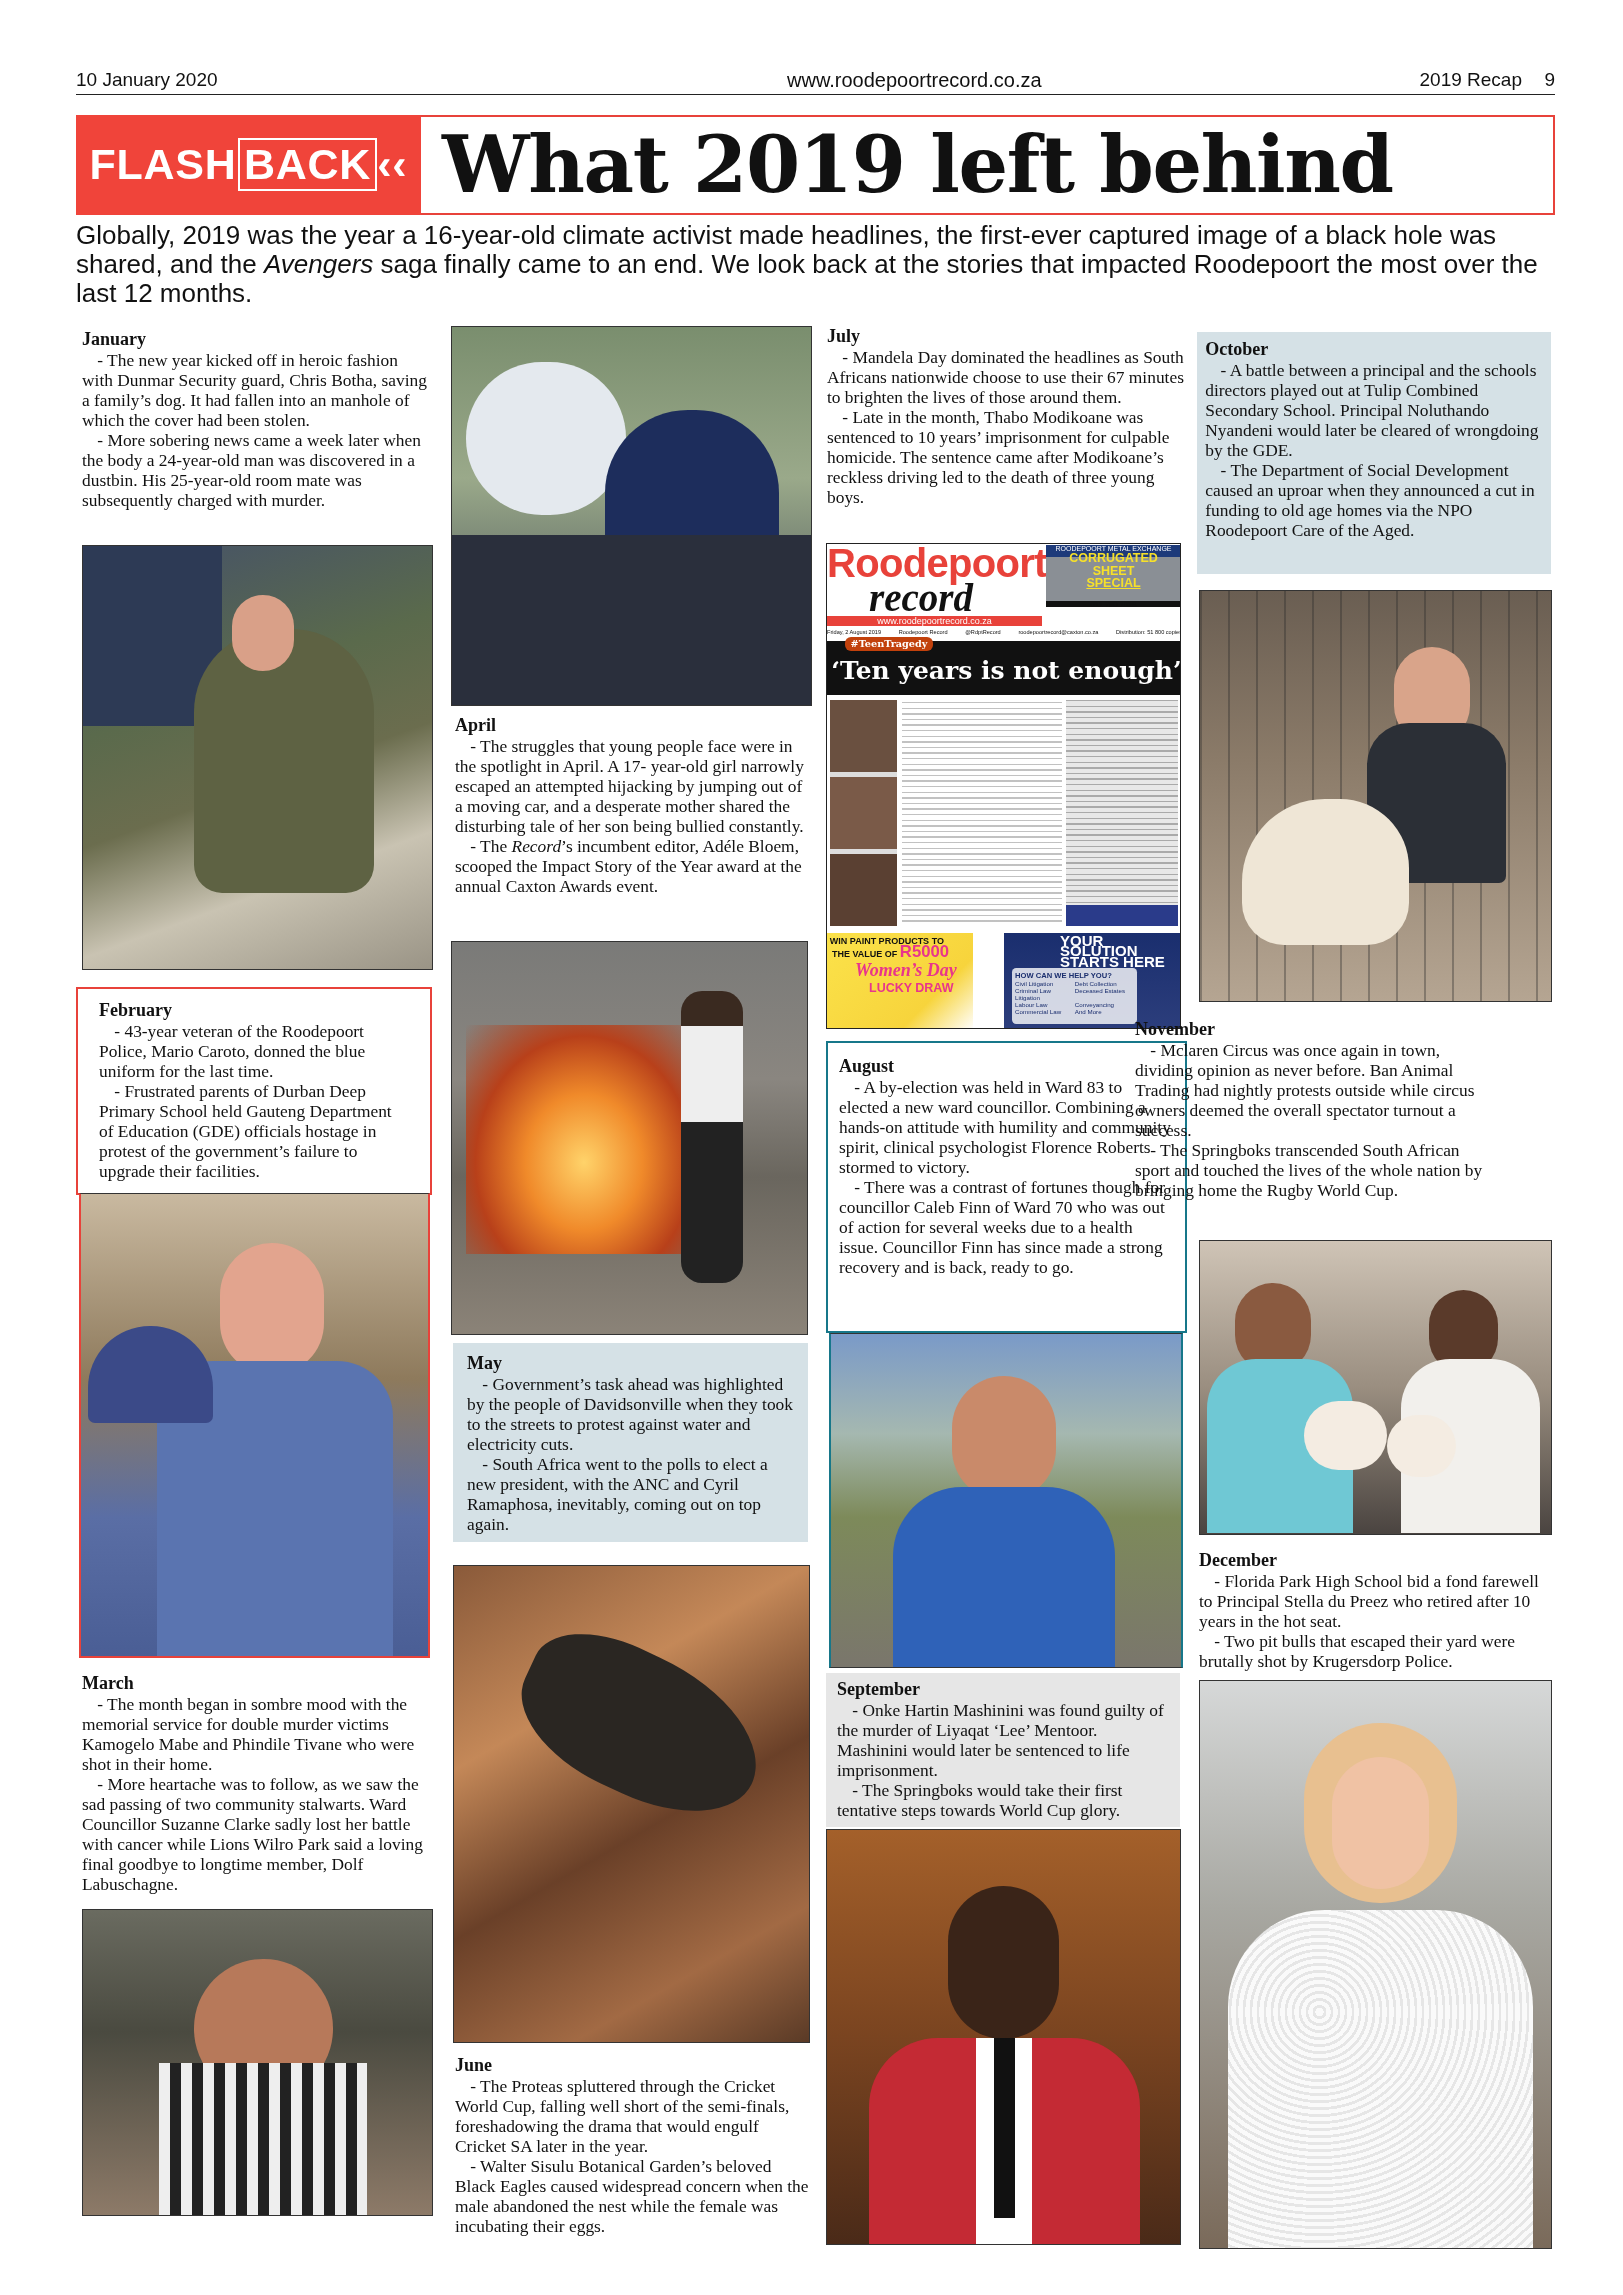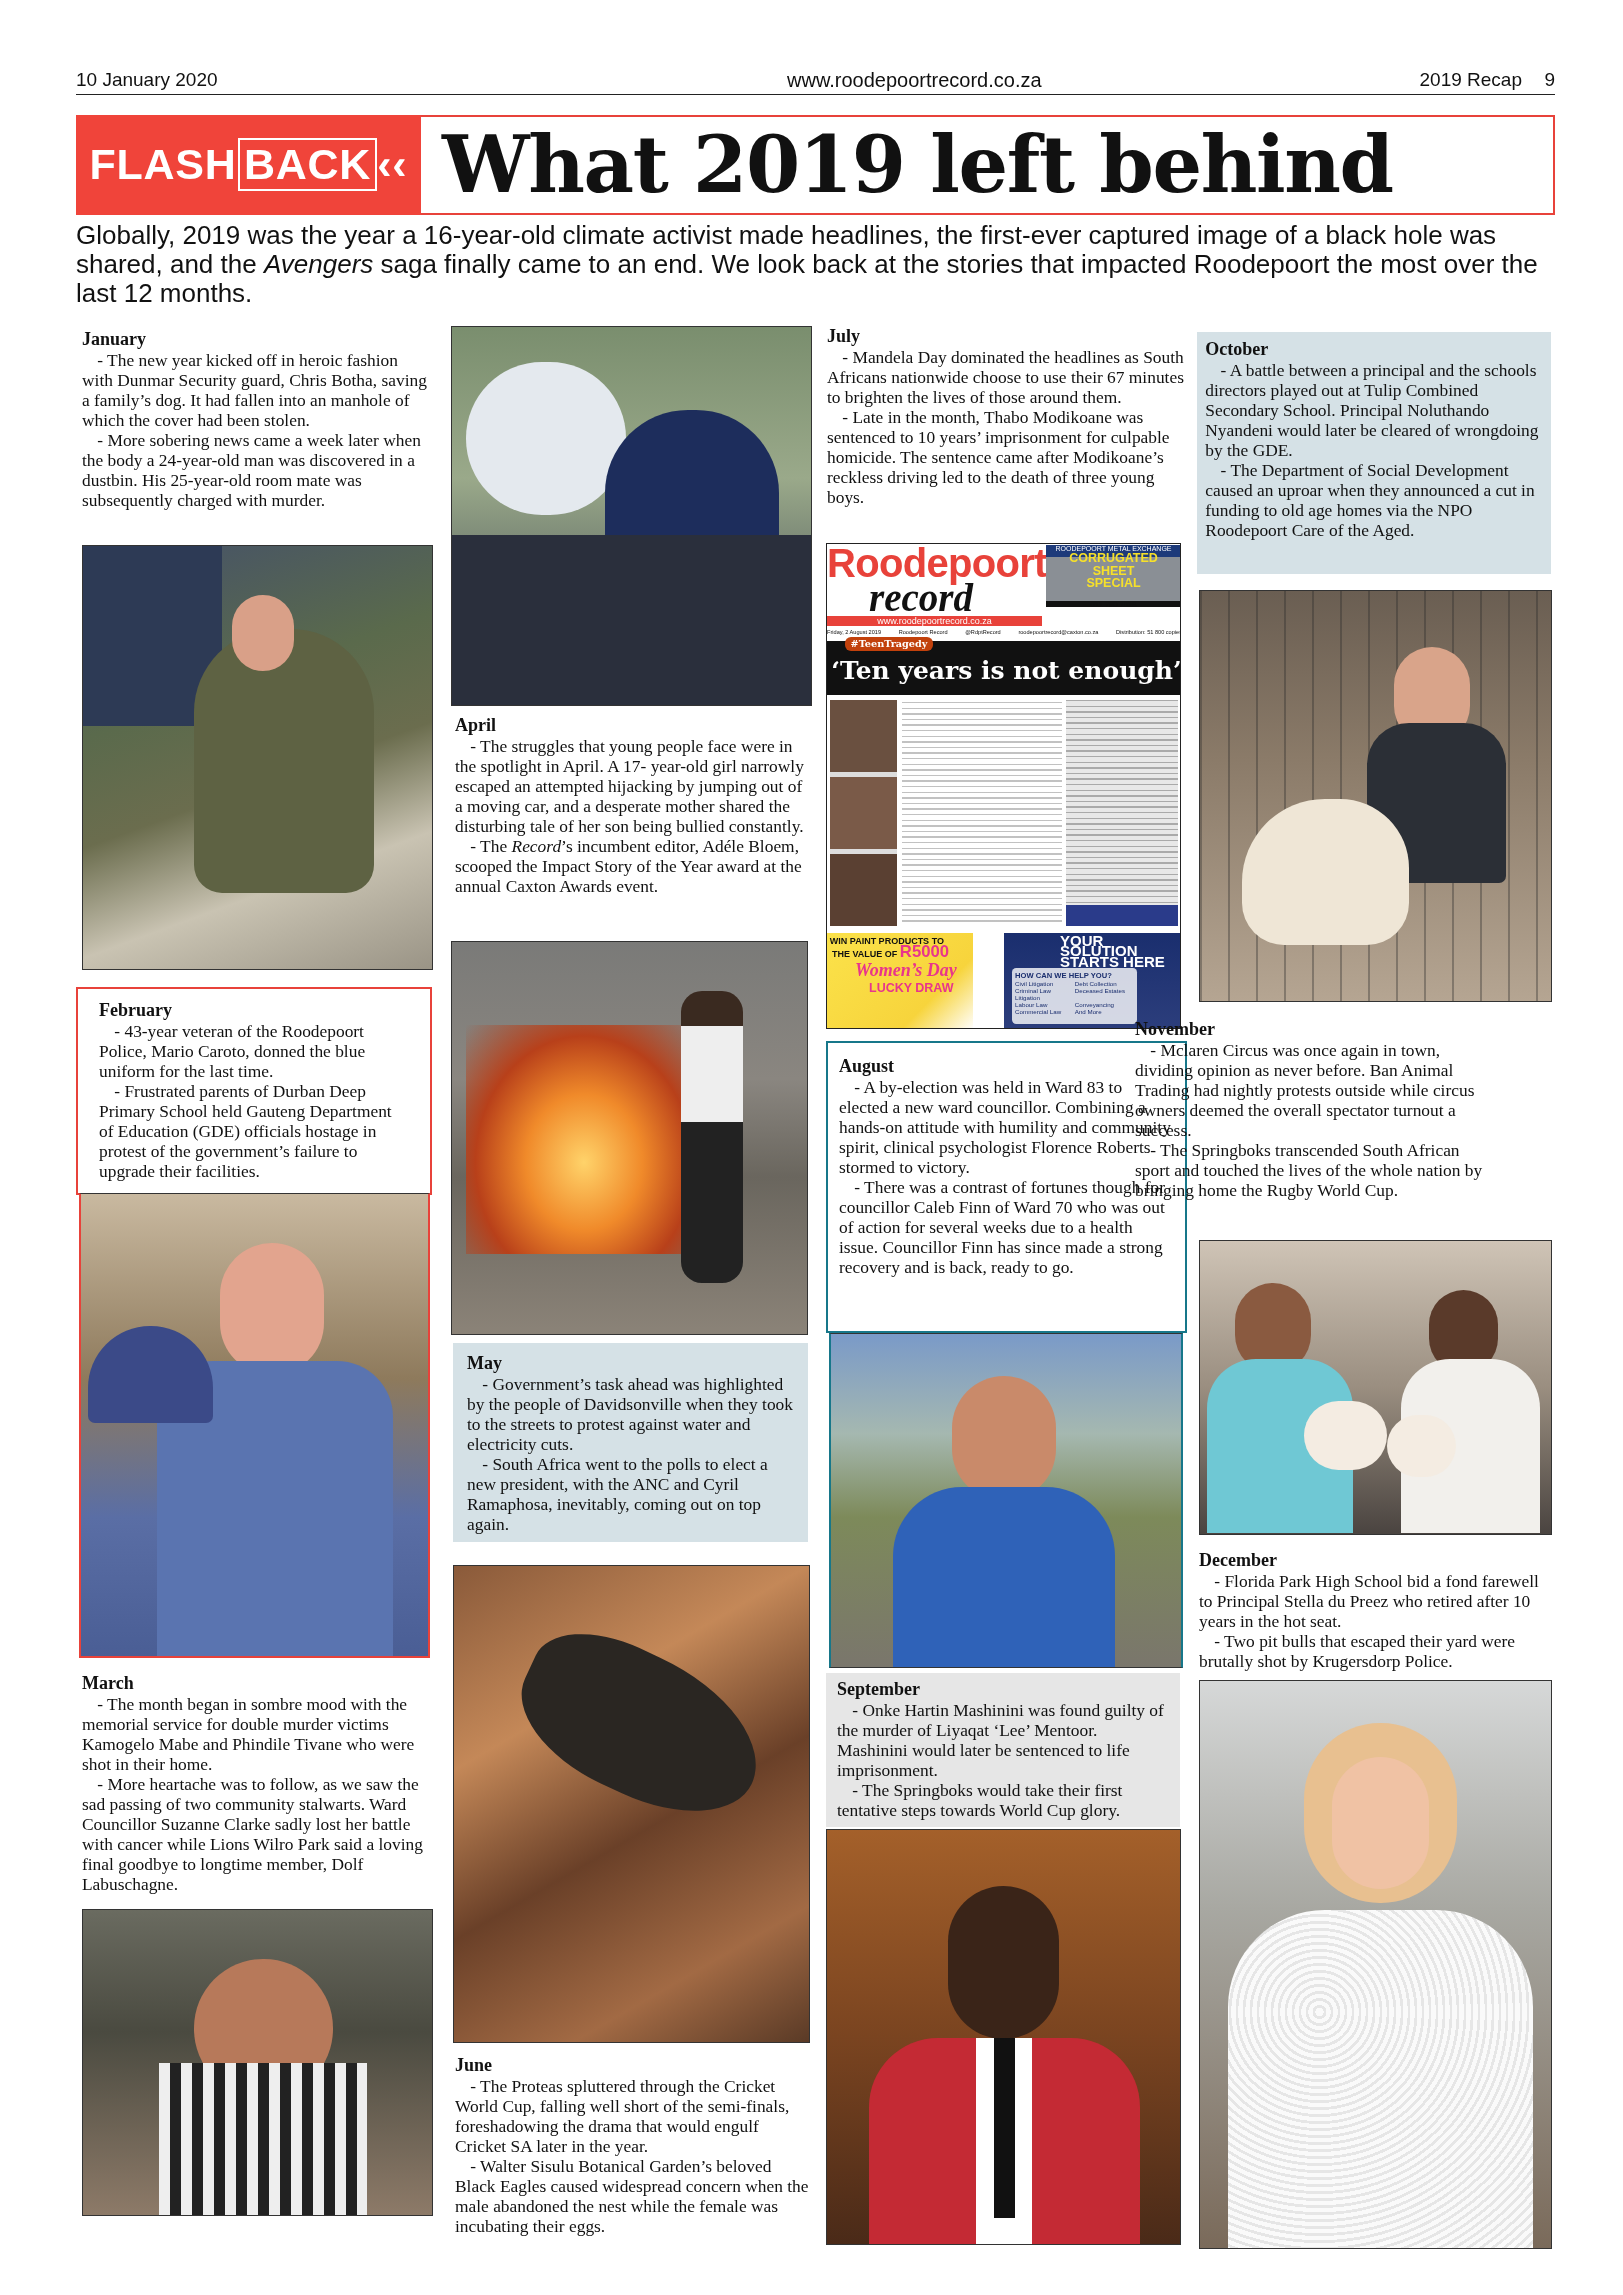--- a/index.html
+++ b/index.html
@@ -118,21 +118,21 @@
 <div class="abs paper" style="left:826px;top:543px;width:355px;height:486px;">
   <div style="position:absolute;left:0;top:0;width:215px;height:83px;">
     <div style="font-family:'Liberation Sans',sans-serif;font-weight:bold;font-size:40px;color:#e8423a;line-height:39px;letter-spacing:-0.7px;">Roodepoort</div>
     <div style="font-family:'Liberation Serif',serif;font-style:italic;font-weight:bold;font-size:39px;line-height:30.5px;padding-left:42px;">record</div>
     <div style="background:#e8423a;color:#fff;font-family:'Liberation Sans',sans-serif;font-size:9px;text-align:center;margin-top:2.8px;">www.roodepoortrecord.co.za</div>
   </div>
   <div style="position:absolute;left:219px;top:1.4px;width:135px;height:80px;background:linear-gradient(180deg,#1d3a7a 0 15%,#8a8f95 15% 70%,#111 70% 78%,#fff 78%);font-family:'Liberation Sans',sans-serif;font-size:7px;color:#fff;text-align:center;">
     <div>ROODEPOORT METAL EXCHANGE</div>
     <div style="color:#f6e02a;font-weight:bold;font-size:12.5px;line-height:12.5px;">CORRUGATED</div>
     <div style="color:#f6e02a;font-weight:bold;font-size:12.5px;line-height:12.5px;">SHEET</div>
-    <div style="color:#f6e02a;font-weight:bold;font-size:12.5px;line-height:12.5px;">SPECIAL</div>
+    <div style="color:#f6e02a;font-weight:bold;font-size:12.5px;line-height:12.5px;text-decoration:underline;">SPECIAL</div>
     <div style="color:#111;margin-top:9.7px;font-size:7.6px;">011 760 1028</div>
   </div>
   <div style="position:absolute;left:0;top:85px;width:355px;height:9.7px;font-family:'Liberation Sans',sans-serif;font-size:5.6px;display:flex;justify-content:space-between;">
     <span>Friday, 2 August 2019</span>
     <span>Roodepoort Record</span>
     <span>@RdptRecord</span>
     <span>roodepoortrecord@caxton.co.za</span>
     <span>Distribution: 51 800 copies</span>
   </div>
   <div style="position:absolute;left:0;top:97px;width:355px;height:54px;background:#111;">

